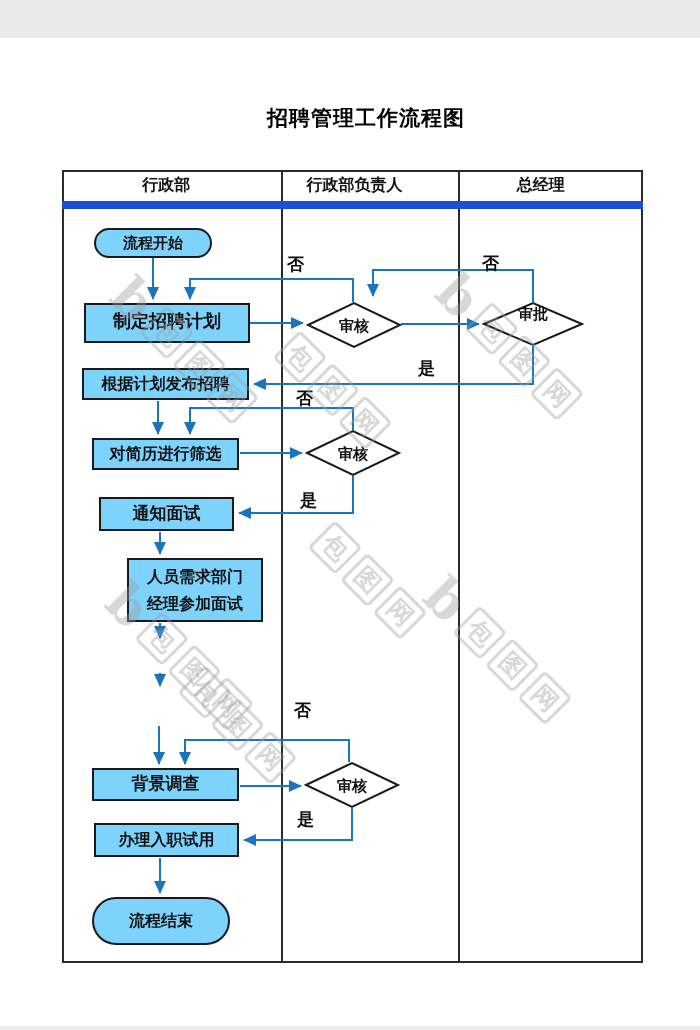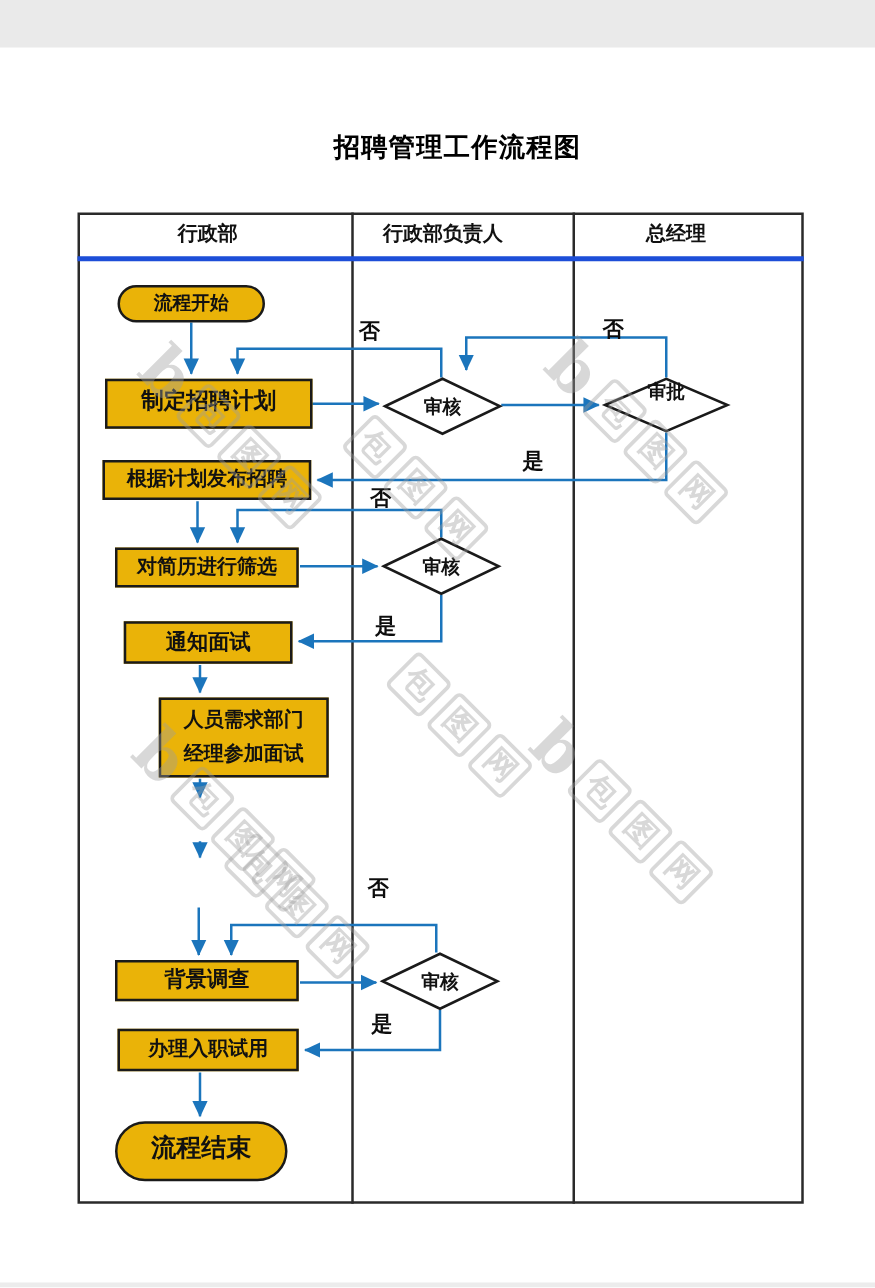--- a/index.html
+++ b/index.html
@@ -17,37 +17,37 @@
     font-size:21px; font-weight:bold; letter-spacing:1px; margin:0; color:#000000;
   }
 
   
   .table{
     position:absolute; left:62px; top:170px; width:581px; height:793px;
     border:2px solid #2a2a2a; box-sizing:border-box; z-index:1;
   }
   .lane-header{
     position:absolute; left:62px; top:170px; width:581px; height:39px;
-    box-sizing:border-box; border-bottom:4px solid #1d4ed8; display:flex; z-index:2;
+    box-sizing:border-box; border-bottom:8px solid #1d4ed8; display:flex; z-index:2;
   }
   .lane-cell{
     display:flex; align-items:center; justify-content:center;
     font-size:16px; font-weight:bold; box-sizing:border-box;
   }
   .lane-cell-1{width:219px;}
   .lane-cell-2{width:177px;text-align:right;}
   .lane-cell-3{width:215px;}
   .vline{position:absolute; top:170px; width:2px; height:793px; background:#2a2a2a; z-index:1;}
   .vline1{left:281px;}
   .vline2{left:458px;}
 
   svg.connectors{position:absolute; left:0; top:0; z-index:3;}
 
   .node{
-    position:absolute; box-sizing:border-box; background:#eab308;
+    position:absolute; box-sizing:border-box; background:#7dd3fc;
     border:2px solid #1a1a1a; display:flex; align-items:center; justify-content:center;
     font-weight:bold; text-align:center; z-index:4; line-height:1.2;
   }
   .terminator{border-radius:999px;}
   .dlabel{
     position:absolute; z-index:4; font-weight:bold; font-size:15px;
     width:70px; text-align:center; transform:translate(-50%,-50%);
   }
   .edge-label{
     position:absolute; z-index:4; font-weight:bold; font-size:17px; color:#0d0d0d;
@@ -127,21 +127,21 @@
   <div class="node" style="left:84px;top:303px;width:166px;height:40px;font-size:18px;font-family:Liberation Mono, monospace;">制定招聘计划</div>
   <div class="node" style="left:82px;top:368px;width:167px;height:32px;font-size:16px;">根据计划发布招聘</div>
   <div class="node" style="left:92px;top:438px;width:147px;height:32px;font-size:16px;">对简历进行筛选</div>
   <div class="node" style="left:99px;top:497px;width:135px;height:34px;font-size:17px;">通知面试</div>
   <div class="node" style="left:99px;top:558px;width:136px;height:64px;font-size:16px;flex-direction:column;justify-content:center;gap:7px;margin-left:28px;">
     <span>人员需求部门</span>
     <span>经理参加面试</span>
   </div>
   <div class="node" style="left:92px;top:768px;width:147px;height:33px;font-size:17px;">背景调查</div>
   <div class="node" style="left:94px;top:823px;width:145px;height:34px;font-size:16px;">办理入职试用</div>
-  <div class="node terminator" style="left:92px;top:897px;width:138px;height:48px;font-size:20px;font-family:Liberation Mono, monospace;">流程结束</div>
+  <div class="node terminator" style="left:92px;top:897px;width:138px;height:48px;font-size:16px;">流程结束</div>
 
   <div class="dlabel" style="left:354px;top:326px;">审核</div>
   <div class="dlabel" style="left:533px;top:314px;">审批</div>
   <div class="dlabel" style="left:353px;top:454px;">审核</div>
   <div class="dlabel" style="left:352px;top:786px;">审核</div>
 
   <div class="edge-label" style="left:287px;top:253px;">否</div>
   <div class="edge-label" style="left:482px;top:252px;">否</div>
   <div class="edge-label" style="left:418px;top:357px;">是</div>
   <div class="edge-label" style="left:296px;top:387px;">否</div>

